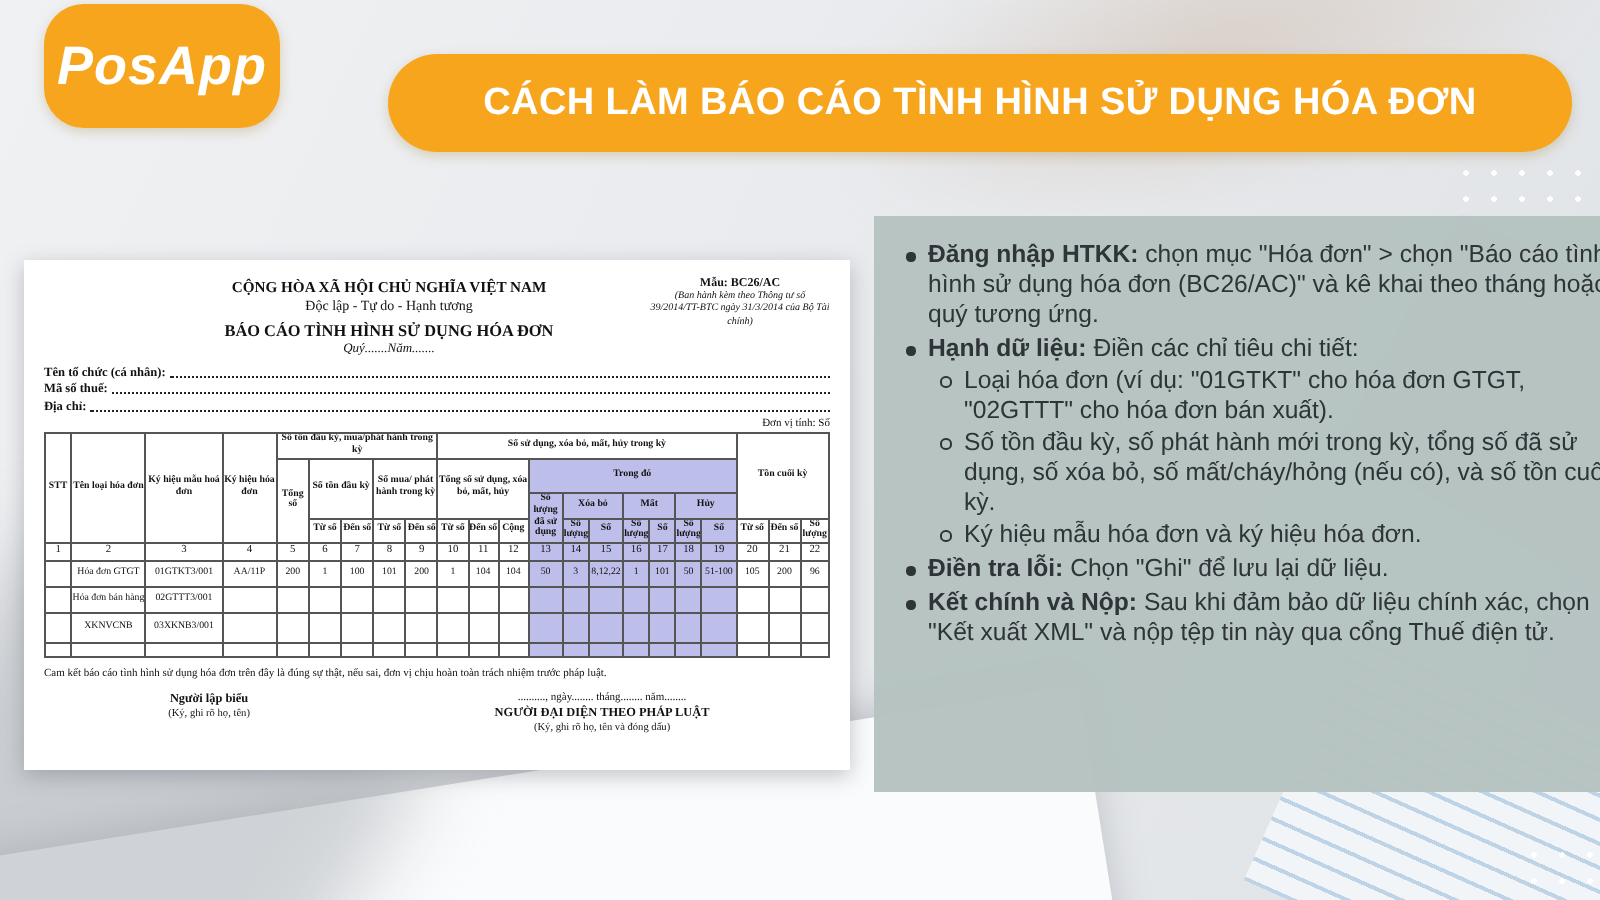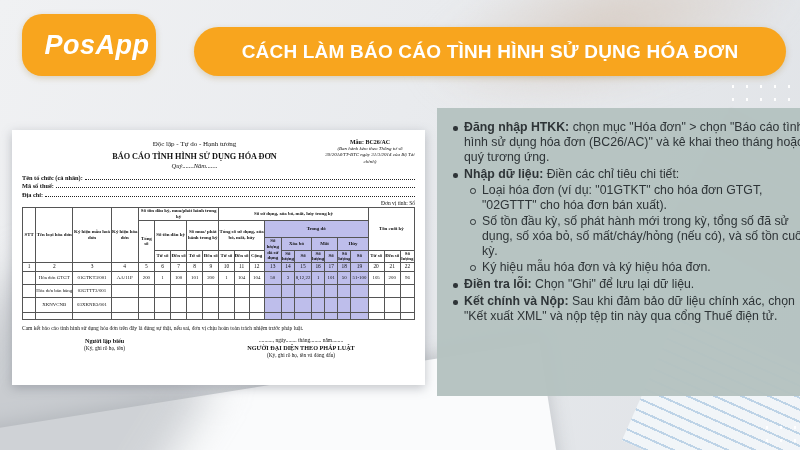--- a/index.html
+++ b/index.html
@@ -13,21 +13,21 @@
   .bg-shadow-left{position:absolute;left:-70px;top:300px;width:230px;height:280px;background:#a6abb1;opacity:.5;filter:blur(20px);transform:rotate(32deg);}
   .bg-sheet{position:absolute;left:-40px;top:388px;width:600px;height:220px;background:#fafbfc;transform:rotate(-9deg);box-shadow:0 -4px 18px rgba(120,125,132,.35);}
   .bg-keyboard{position:absolute;left:690px;top:140px;width:170px;height:130px;transform:rotate(28deg);background:repeating-linear-gradient(0deg,#ced3d8 0 10px,#dde1e5 10px 14px);opacity:.8;filter:blur(1px);}
   .bg-chartpaper{position:absolute;left:640px;top:355px;width:240px;height:140px;transform:rotate(24deg);background:
      repeating-linear-gradient(0deg,rgba(140,180,215,.55) 0 2px,rgba(244,248,251,0) 2px 11px),#f3f7fa;opacity:.9;}
   .dots{position:absolute;background-image:radial-gradient(circle,rgba(255,255,255,.95) 1.3px,rgba(255,255,255,0) 1.5px);background-size:14px 13px;}
   .dots-top{left:726px;top:80px;width:72px;height:28px;}
   .dots-bottom{left:760px;top:421px;width:40px;height:27px;}
 
   
-  .logo{position:absolute;left:22px;top:14px;width:118px;height:62px;background:#F8A51E;border-radius:20px;display:flex;align-items:center;justify-content:center;box-shadow:0 2px 6px rgba(150,110,20,.25);padding-left:16px;}
+  .logo{position:absolute;left:22px;top:2px;width:118px;height:62px;background:#F8A51E;border-radius:20px;display:flex;align-items:center;justify-content:center;box-shadow:0 2px 6px rgba(150,110,20,.25);}
   .logo span{color:#fff;font-weight:800;font-style:italic;font-size:27px;letter-spacing:.5px;}
 
   
   .banner{position:absolute;left:194px;top:27px;width:592px;height:49px;background:#F8A51E;border-radius:26px;display:flex;align-items:center;justify-content:center;box-shadow:0 2px 6px rgba(150,110,20,.25);text-align:center;}
   .banner span{color:#fff;font-weight:800;font-size:19px;letter-spacing:.2px;white-space:nowrap;}
 
   
   .doc{position:absolute;left:12px;top:130px;width:413px;height:255px;background:#fff;box-shadow:0 3px 10px rgba(90,95,105,.35);font-family:"Liberation Serif",serif;color:#111;padding:9px 10px 0;box-sizing:border-box;overflow:hidden;}
   .doc-top{display:flex;}
   .doc-head-center{flex:1;text-align:center;padding-left:42px;}
@@ -88,20 +88,21 @@
     <span>PosApp</span>
   </div>
 
   <div class="banner">
     <span>CÁCH LÀM BÁO CÁO TÌNH HÌNH SỬ DỤNG HÓA ĐƠN</span>
   </div>
 
   <div class="doc">
     <div class="doc-top">
       <div class="doc-head-center">
+        <div class="nat">CỘNG HÒA XÃ HỘI CHỦ NGHĨA VIỆT NAM</div>
         <div class="motto">Độc lập - Tự do - Hạnh tương</div>
         <div class="doc-title">BÁO CÁO TÌNH HÌNH SỬ DỤNG HÓA ĐƠN</div>
         <div class="doc-sub">Quý.......Năm.......</div>
       </div>
       <div class="form-box">
         <div class="form-code">Mẫu: BC26/AC</div>
         <div class="form-note">(Ban hành kèm theo Thông tư số 39/2014/TT-BTC ngày 31/3/2014 của Bộ Tài chính)</div>
       </div>
     </div>
 
@@ -324,21 +325,21 @@
         <div class="sig-date">.........., ngày........ tháng........ năm........</div>
         <div class="sig-title">NGƯỜI ĐẠI DIỆN THEO PHÁP LUẬT</div>
         <div class="sig-note">(Ký, ghi rõ họ, tên và đóng dấu)</div>
       </div>
     </div>
   </div>
 
   <div class="panel">
     <ul>
         <li><b>Đăng nhập HTKK: </b>chọn mục "Hóa đơn" &gt; chọn "Báo cáo tình hình sử dụng hóa đơn (BC26/AC)" và  kê khai theo tháng hoặc quý tương ứng.</li>
-        <li><b>Nhập dữ liệu: </b>Điền các chỉ tiêu chi tiết:<ul class="subs">
+        <li><b>Hạnh dữ liệu: </b>Điền các chỉ tiêu chi tiết:<ul class="subs">
             <li>Loại hóa đơn (ví dụ: "01GTKT" cho hóa đơn GTGT, "02GTTT" cho hóa đơn bán xuất).</li>
             <li>Số tồn đầu kỳ, số phát hành mới trong kỳ, tổng số đã sử dụng, số xóa bỏ, số mất/cháy/hỏng (nếu có), và số tồn cuối kỳ.</li>
             <li>Ký hiệu mẫu hóa đơn và ký hiệu hóa đơn.</li>
           </ul></li>
         <li><b>Điền tra lỗi: </b>Chọn "Ghi" để lưu lại dữ liệu.</li>
         <li><b>Kết chính và Nộp: </b>Sau khi đảm bảo dữ liệu chính xác, chọn "Kết xuất XML" và nộp tệp tin này qua cổng Thuế điện tử.</li>
       </ul>
   </div>
 
 </div>

